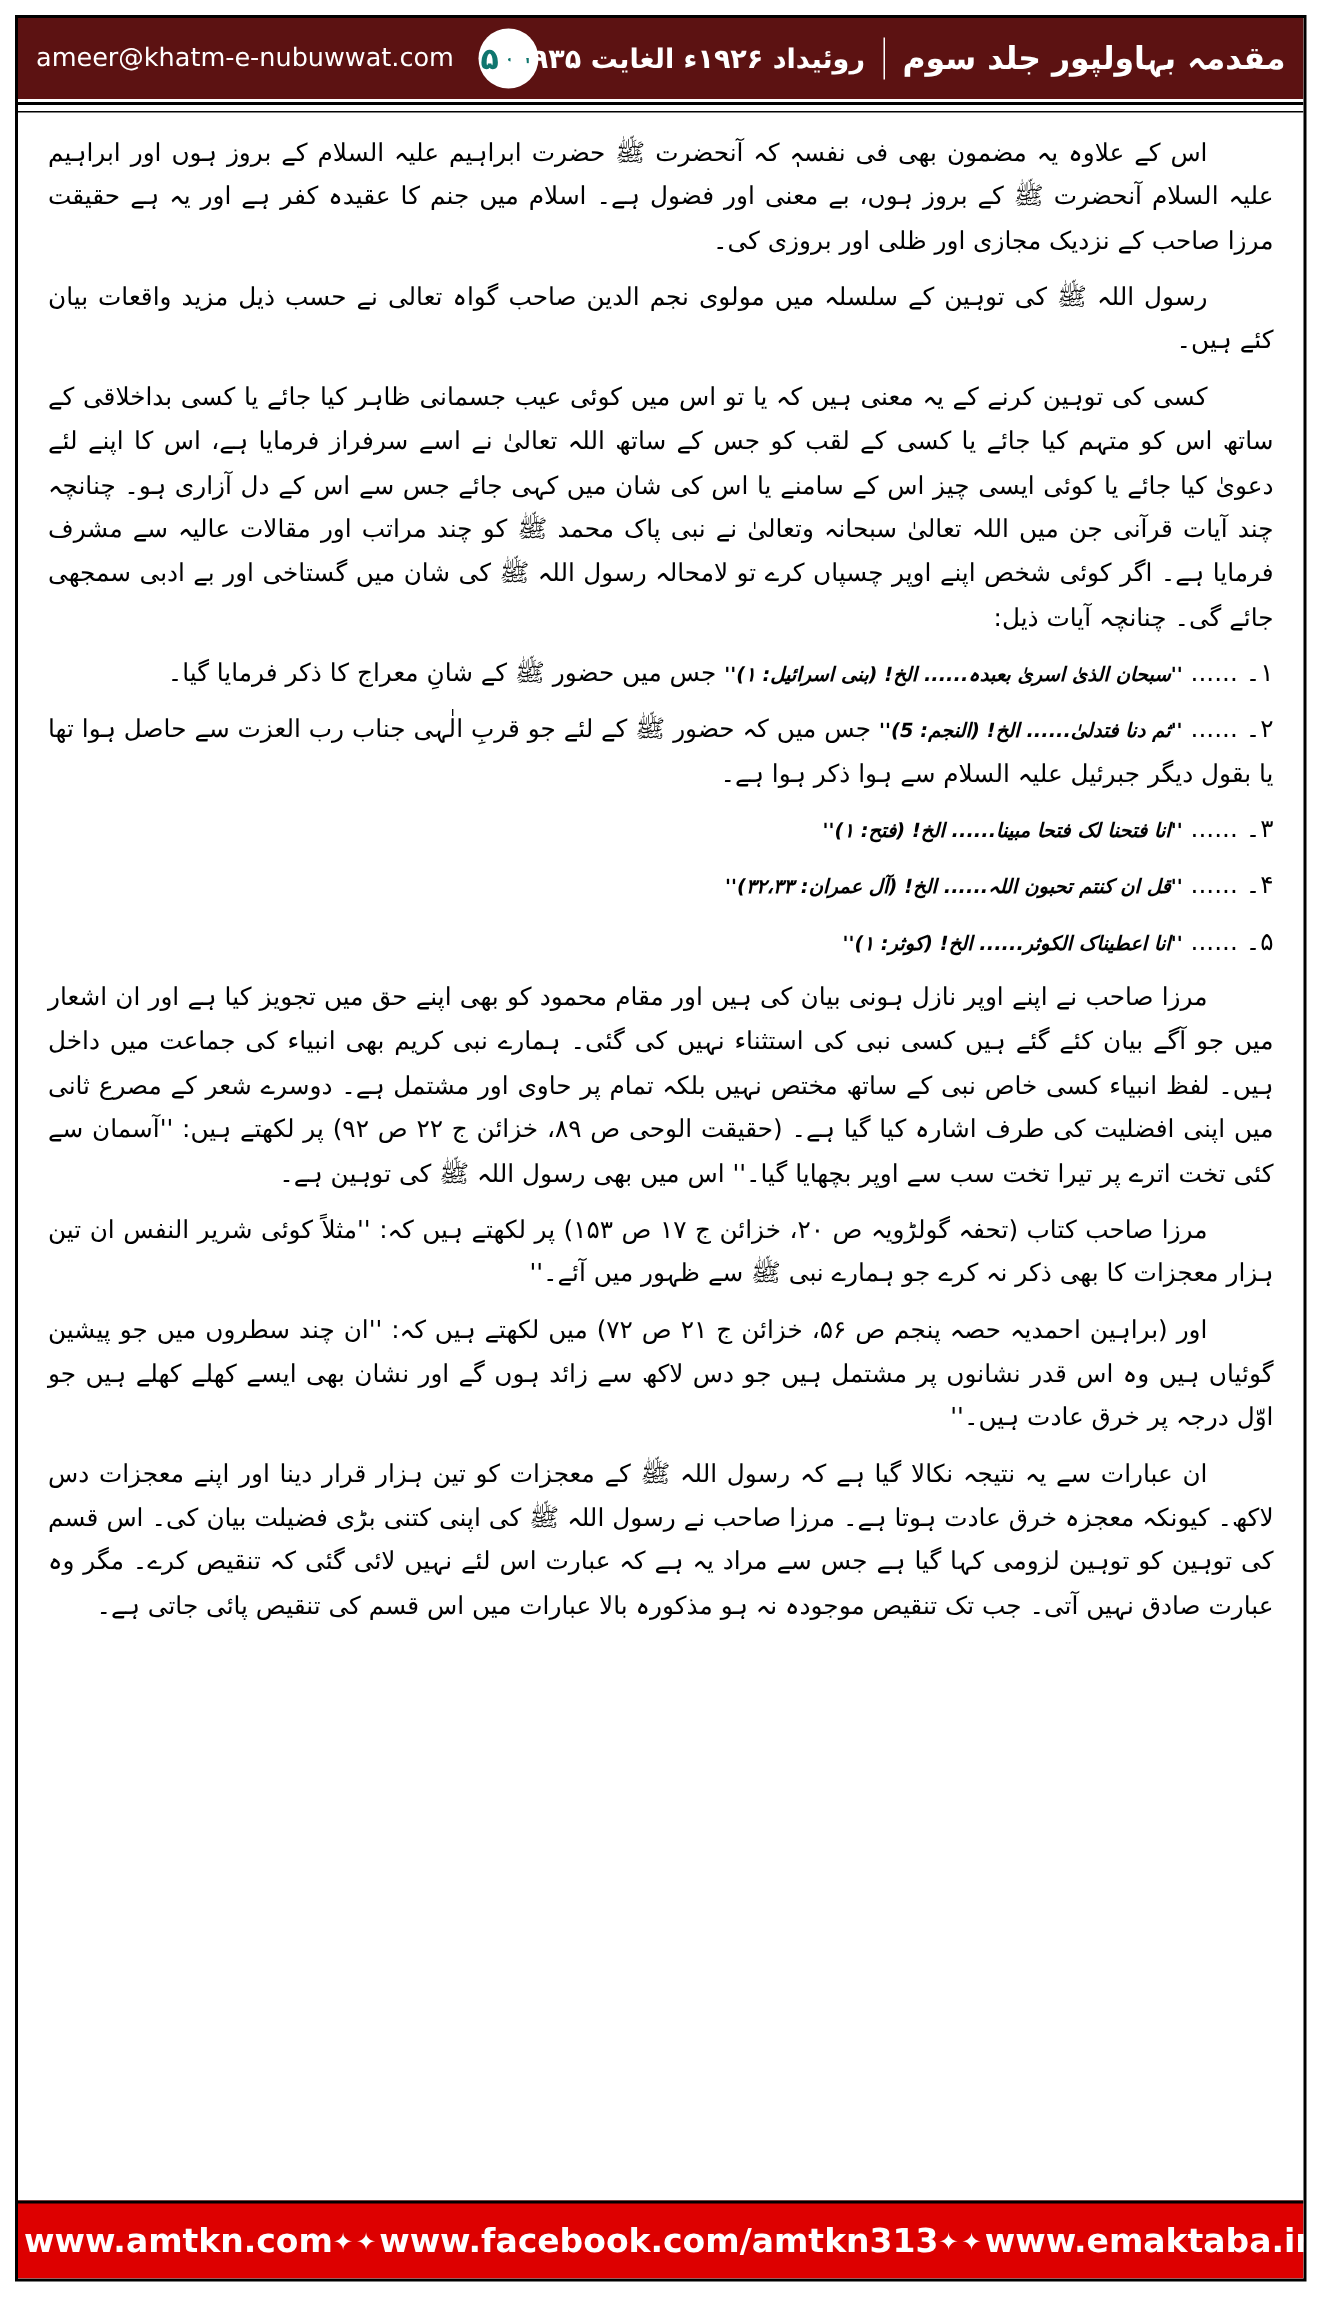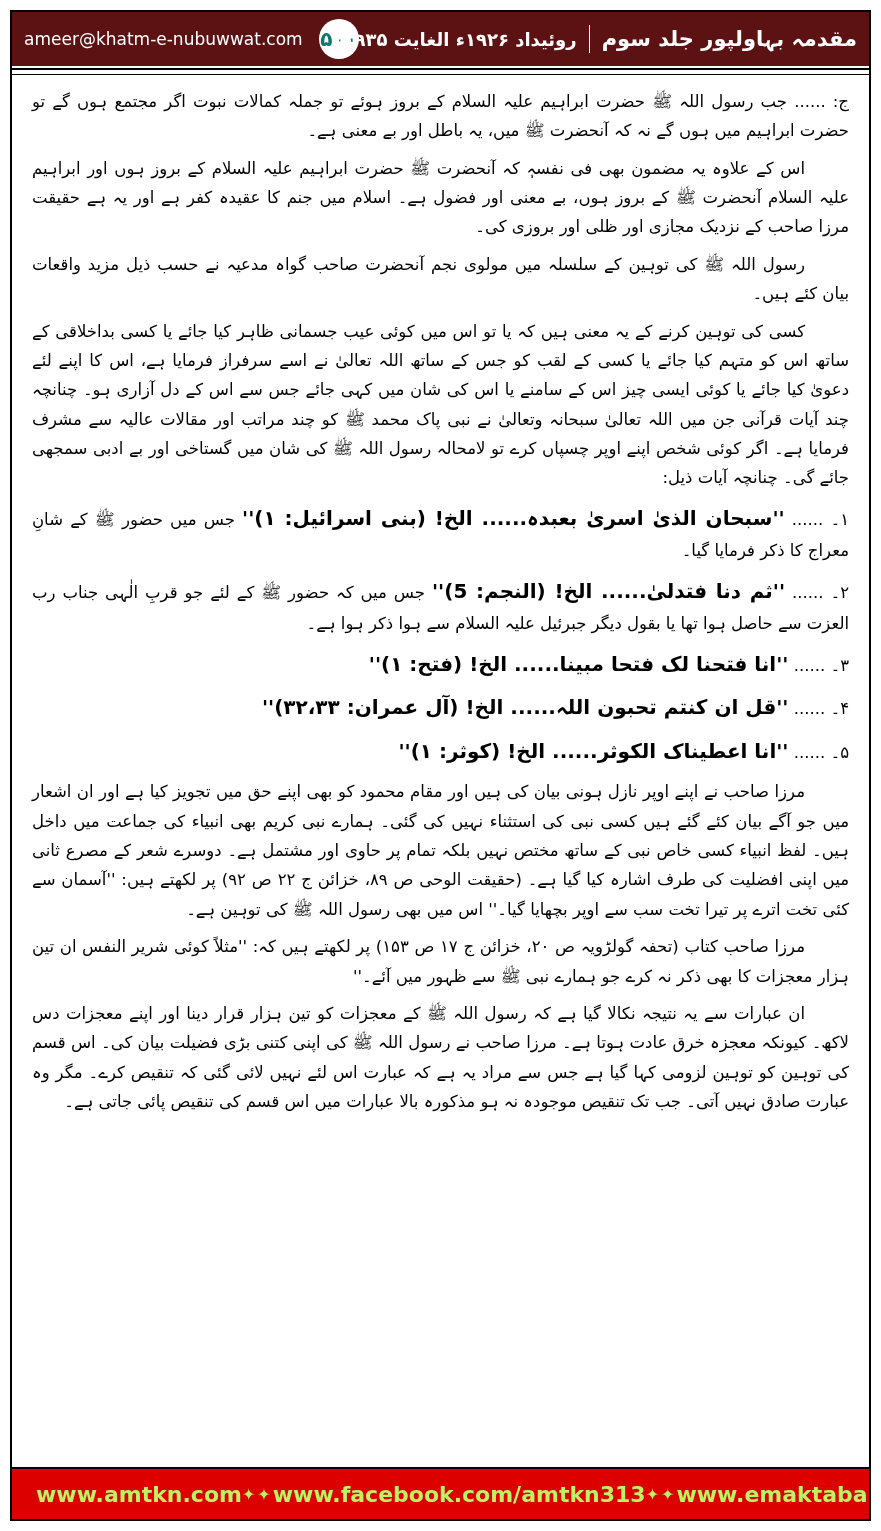--- a/index.html
+++ b/index.html
@@ -70,30 +70,30 @@
     direction: rtl;
     text-align: justify;
     font-size: 16.5px;
     line-height: 1.78;
     padding: 12px 20px 6px 20px;
     overflow: hidden;
   }
   .para { margin: 0 0 8px 0; text-indent: 44px; }
   .para.first { text-indent: 0; }
   .list-item { margin: 2px 0 8px 0; text-indent: 0; }
-  .li-quote { font-weight: bold; font-size: 20px; }
+  .li-quote { font-weight: bold; font-size: 13px; font-style: italic; }
 
   
   .bottombar {
     background: #dd0000;
-    color: #bef264;
+    color: #ffffff;
     display: flex;
     align-items: center;
     height: 46px;
-    padding: 2px 24px;
+    padding: 2px 4px;
     border-top: 2px solid #000;
     flex: 0 0 auto;
     direction: ltr;
     font-weight: bold;
     font-size: 22px;
   }
   .flink { white-space: nowrap; }
   .fsep { font-size: 16px; letter-spacing: 2px; }
 </style>
 </head>
@@ -109,23 +109,22 @@
     <span class="titles">
       <span class="book-title">مقدمہ بہاولپور جلد سوم</span>
       <span class="vsep"></span>
       <span class="date-range">روئیداد ۱۹۲۶ء الغایت ۱۹۳۵ء</span>
     </span>
   </header>
 
   <div class="rule"></div>
 
   <main class="content">
-    <p class="para first">ج: ...... جب رسول اللہ ﷺ حضرت ابراہیم علیہ السلام کے بروز ہوئے تو جملہ کمالات نبوت اگر مجتمع ہوں گے تو حضرت ابراہیم میں ہوں گے نہ کہ آنحضرت ﷺ میں، یہ باطل اور بے معنی ہے۔</p>
     <p class="para">اس کے علاوہ یہ مضمون بھی فی نفسہٖ کہ آنحضرت ﷺ حضرت ابراہیم علیہ السلام کے بروز ہوں اور ابراہیم علیہ السلام آنحضرت ﷺ کے بروز ہوں، بے معنی اور فضول ہے۔ اسلام میں جنم کا عقیدہ کفر ہے اور یہ ہے حقیقت مرزا صاحب کے نزدیک مجازی اور ظلی اور بروزی کی۔</p>
-    <p class="para">رسول اللہ ﷺ کی توہین کے سلسلہ میں مولوی نجم آنحضرت صاحب گواہ مدعیہ نے حسب ذیل مزید واقعات بیان کئے ہیں۔</p>
+    <p class="para">رسول اللہ ﷺ کی توہین کے سلسلہ میں مولوی نجم الدین صاحب گواہ تعالی نے حسب ذیل مزید واقعات بیان کئے ہیں۔</p>
     <p class="para">کسی کی توہین کرنے کے یہ معنی ہیں کہ یا تو اس میں کوئی عیب جسمانی ظاہر کیا جائے یا کسی بداخلاقی کے ساتھ اس کو متہم کیا جائے یا کسی کے لقب کو جس کے ساتھ اللہ تعالیٰ نے اسے سرفراز فرمایا ہے، اس کا اپنے لئے دعویٰ کیا جائے یا کوئی ایسی چیز اس کے سامنے یا اس کی شان میں کہی جائے جس سے اس کے دل آزاری ہو۔ چنانچہ چند آیات قرآنی جن میں اللہ تعالیٰ سبحانہ وتعالیٰ نے نبی پاک محمد ﷺ کو چند مراتب اور مقالات عالیہ سے مشرف فرمایا ہے۔ اگر کوئی شخص اپنے اوپر چسپاں کرے تو لامحالہ رسول اللہ ﷺ کی شان میں گستاخی اور بے ادبی سمجھی جائے گی۔ چنانچہ آیات ذیل:</p>
 
     <p class="list-item">
       <span class="li-num">۱۔ ......</span>
       <span class="li-quote">''سبحان الذیٰ اسریٰ بعبدہ...... الخ! (بنی اسرائیل: ۱)''</span>
       <span class="li-rest">جس میں حضور ﷺ کے شانِ معراج کا ذکر فرمایا گیا۔</span>
     </p>
     <p class="list-item">
       <span class="li-num">۲۔ ......</span>
       <span class="li-quote">''ثم دنا فتدلیٰ...... الخ! (النجم: 5)''</span>
@@ -142,20 +141,21 @@
       <span class="li-rest"></span>
     </p>
     <p class="list-item">
       <span class="li-num">۵۔ ......</span>
       <span class="li-quote">''انا اعطیناک الکوثر...... الخ! (کوثر: ۱)''</span>
       <span class="li-rest"></span>
     </p>
 
     <p class="para">مرزا صاحب نے اپنے اوپر نازل ہونی بیان کی ہیں اور مقام محمود کو بھی اپنے حق میں تجویز کیا ہے اور ان اشعار میں جو آگے بیان کئے گئے ہیں کسی نبی کی استثناء نہیں کی گئی۔ ہمارے نبی کریم بھی انبیاء کی جماعت میں داخل ہیں۔ لفظ انبیاء کسی خاص نبی کے ساتھ مختص نہیں بلکہ تمام پر حاوی اور مشتمل ہے۔ دوسرے شعر کے مصرع ثانی میں اپنی افضلیت کی طرف اشارہ کیا گیا ہے۔ (حقیقت الوحی ص ۸۹، خزائن ج ۲۲ ص ۹۲) پر لکھتے ہیں: ''آسمان سے کئی تخت اترے پر تیرا تخت سب سے اوپر بچھایا گیا۔'' اس میں بھی رسول اللہ ﷺ کی توہین ہے۔</p>
     <p class="para">مرزا صاحب کتاب (تحفہ گولڑویہ ص ۲۰، خزائن ج ۱۷ ص ۱۵۳) پر لکھتے ہیں کہ: ''مثلاً کوئی شریر النفس ان تین ہزار معجزات کا بھی ذکر نہ کرے جو ہمارے نبی ﷺ سے ظہور میں آئے۔''</p>
+    <p class="para">اور (براہین احمدیہ حصہ پنجم ص ۵۶، خزائن ج ۲۱ ص ۷۲) میں لکھتے ہیں کہ: ''ان چند سطروں میں جو پیشین گوئیاں ہیں وہ اس قدر نشانوں پر مشتمل ہیں جو دس لاکھ سے زائد ہوں گے اور نشان بھی ایسے کھلے کھلے ہیں جو اوّل درجہ پر خرق عادت ہیں۔''</p>
     <p class="para">ان عبارات سے یہ نتیجہ نکالا گیا ہے کہ رسول اللہ ﷺ کے معجزات کو تین ہزار قرار دینا اور اپنے معجزات دس لاکھ۔ کیونکہ معجزہ خرق عادت ہوتا ہے۔ مرزا صاحب نے رسول اللہ ﷺ کی اپنی کتنی بڑی فضیلت بیان کی۔ اس قسم کی توہین کو توہین لزومی کہا گیا ہے جس سے مراد یہ ہے کہ عبارت اس لئے نہیں لائی گئی کہ تنقیص کرے۔ مگر وہ عبارت صادق نہیں آتی۔ جب تک تنقیص موجودہ نہ ہو مذکورہ بالا عبارات میں اس قسم کی تنقیص پائی جاتی ہے۔</p>
   </main>
 
   <footer class="bottombar">
     <span class="flink">www.amtkn.com</span>
     <span class="fsep">✦✦</span>
     <span class="flink">www.facebook.com/amtkn313</span>
     <span class="fsep">✦✦</span>
     <span class="flink">www.emaktaba.info</span>
   </footer>

